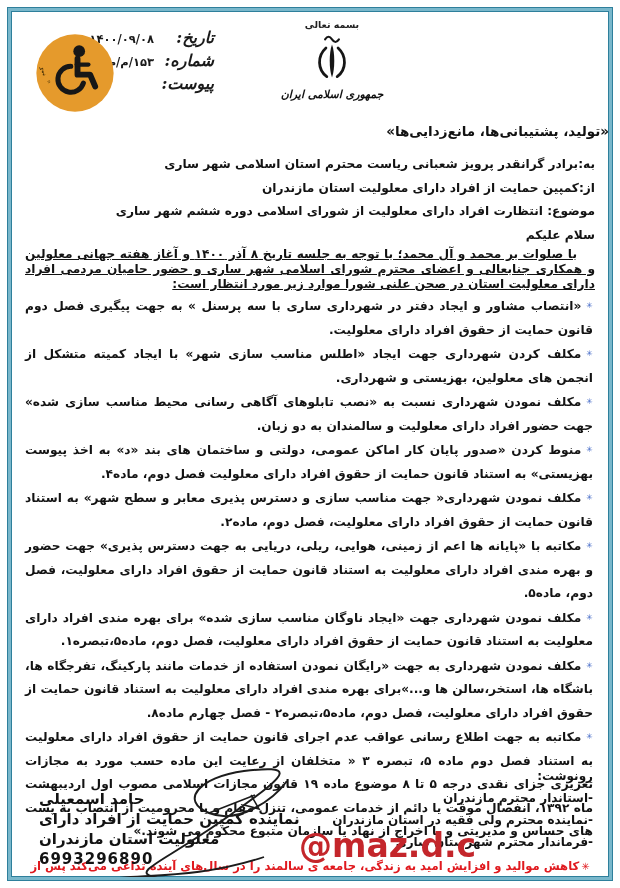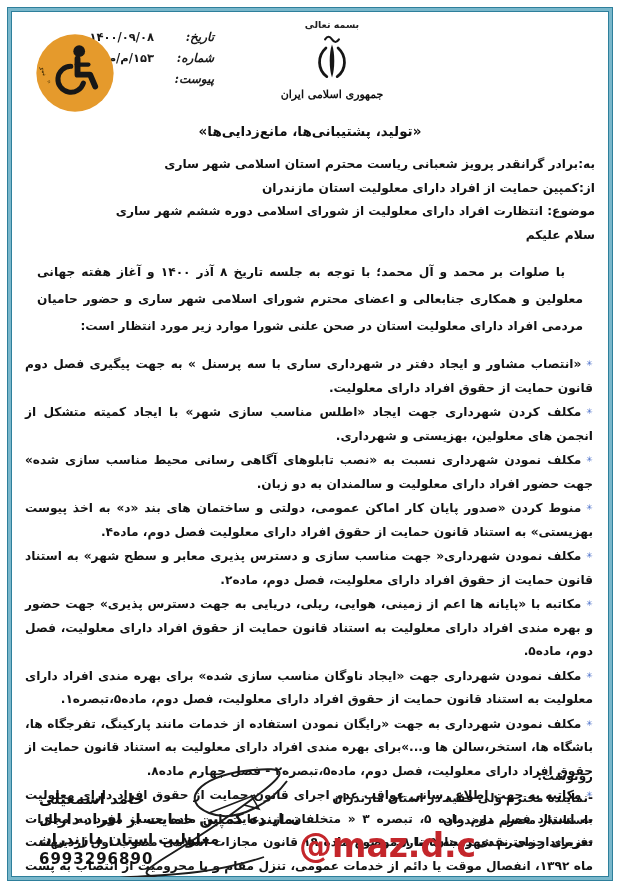--- a/index.html
+++ b/index.html
@@ -6,33 +6,33 @@
   body{width:620px;height:888px;font-family:"DejaVu Sans","Liberation Sans",sans-serif;}
   .page{position:relative;width:620px;height:888px;background:#fff;box-sizing:border-box;padding:7px;}
   .frame{position:relative;width:100%;height:100%;box-sizing:border-box;
          border:4px solid #79b7cb;outline:1px solid #2e7f9b;outline-offset:-1px;
          box-shadow:inset 0 0 0 1px #2e7f9b;background:#fff;overflow:hidden;}
 
   
   .header{position:relative;height:136px;}
   .meta{position:absolute;top:16px;right:395px;width:185px;font-size:11.5px;color:#1a1a1a;}
   .meta-row{display:flex;justify-content:flex-start;align-items:baseline;line-height:21px;}
-  .meta-label{font-family:"DejaVu Serif","Liberation Serif",serif;font-style:italic;font-weight:bold;width:52px;font-size:12px;}
+  .meta-label{font-family:"DejaVu Serif","Liberation Serif",serif;font-style:italic;font-weight:bold;width:52px;font-size:16px;}
   .meta-value{font-weight:bold;letter-spacing:.5px;padding-right:8px;white-space:nowrap;margin-left:21px;}
   .center-head{position:absolute;top:8px;left:0;right:0;text-align:center;margin-left:44px;}
   .bismillah{font-size:9.5px;font-weight:bold;color:#222;}
   .emblem{display:block;margin:2px auto 0;}
-  .country-script{font-family:"DejaVu Serif","Liberation Serif",serif;font-weight:bold;font-size:11px;margin-top:-2px;color:#111;}
-  .slogan{position:absolute;top:112px;left:0;right:0;text-align:center;font-size:13.5px;font-weight:bold;color:#111;}
+  .country-script{font-family:"DejaVu Serif","Liberation Serif",serif;font-style:italic;font-weight:bold;font-size:11px;margin-top:-2px;color:#111;}
+  .slogan{position:absolute;top:112px;left:0;right:0;font-size:13.5px;font-weight:bold;color:#111;}
   .org-logo{position:absolute;top:20px;left:22px;width:84px;height:84px;}
 
   
   .letter-body{padding:6px 14px 0 14px;font-size:12.2px;font-weight:bold;color:#131313;}
   .line{line-height:23.5px;}
-  .intro-par{line-height:27px;text-align:justify;text-indent:18px;margin:12px;}
+  .intro-par{line-height:15px;text-align:justify;text-indent:18px;margin:0;text-decoration:underline;}
   .demands{list-style:none;margin:2px 0 12px 0;padding:0 2px 0 0;}
   .demand{line-height:23.5px;text-align:justify;margin:0;}
   .bullet{color:#3b63c4;font-size:8px;vertical-align:2px;margin-left:5px;}
 
   
   .warning{margin-top:3px;text-align:center;font-size:11.6px;font-weight:bold;color:#e01a1f;line-height:20px;}
   .warning .star{color:#e01a1f;font-size:10px;margin-left:2px;}
 
   
   .footer{position:absolute;bottom:6px;left:10px;right:10px;height:106px;}
@@ -122,22 +122,22 @@
 
       <div class="warning">
         <span class="star">✳</span><span>کاهش موالید و افزایش امید به زندگی، جامعه ی سالمند را در سال‌های آینده تداعی می‌کند پس از همین الان دور اندیش باشیم.</span>
       </div>
     </div>
 
     <div class="footer">
 
       <div class="copies">
         <div>رونوشت:</div>
+        <div>-استاندار محترم مازندران</div>
         <div>-نماینده محترم ولی فقیه در استان مازندران</div>
-        <div>-استاندار محترم مازندران</div>
         <div>-فرماندار محترم شهرستان ساری</div>
       </div>
 
       <div class="sig-block">
         <svg class="sig-scribble" width="270" height="130" viewBox="0 0 270 130">
           <path d="M40 118 C90 130 120 118 95 112 C70 106 110 96 185 40 C230 8 235 0 185 6 C140 12 120 36 150 48 C180 60 215 34 228 16" fill="none" stroke="#1c1c1c" stroke-width="2"></path>
           <path d="M150 48 L196 30 M185 40 L200 44 L192 30" fill="none" stroke="#1c1c1c" stroke-width="1.6"></path>
           <path d="M15 122 C60 104 120 120 205 92" fill="none" stroke="#1c1c1c" stroke-width="1.8"></path>
         </svg>
         <div class="sig-name">حامد اسمعیلی</div>

